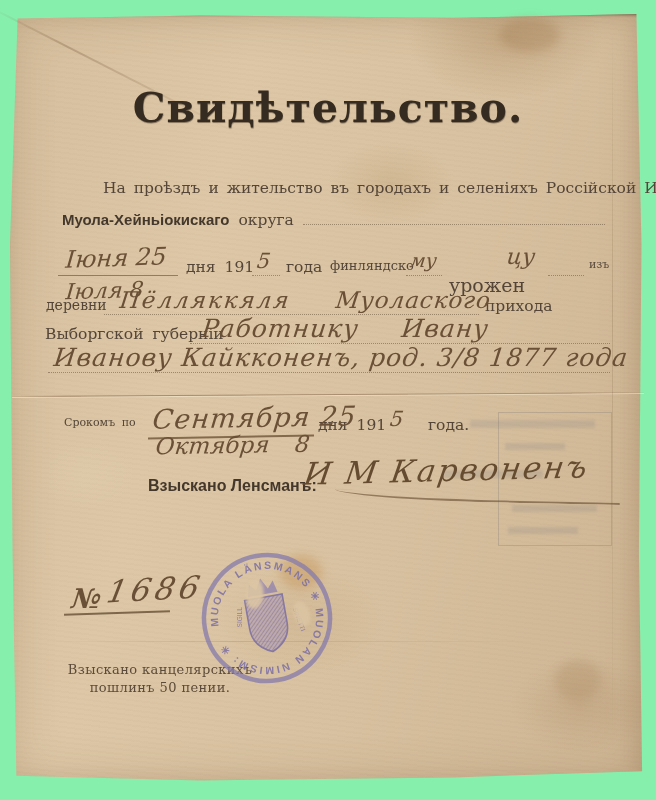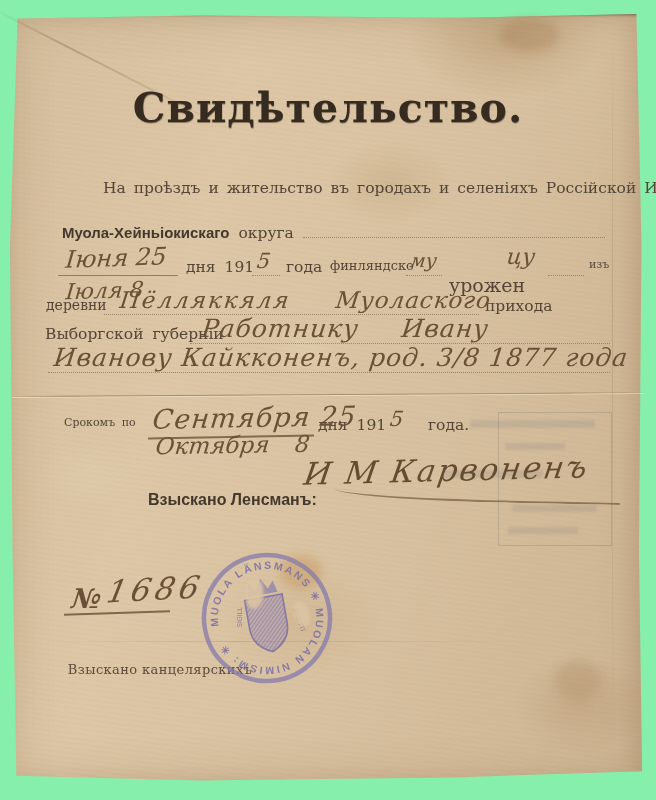--- a/index.html
+++ b/index.html
@@ -14,21 +14,21 @@
       radial-gradient(120px 80px at 46% 79%, rgba(170,130,85,.15), rgba(170,130,85,0) 70%),
       radial-gradient(100px 70px at 90% 90%, rgba(150,110,70,.18), rgba(150,110,70,0) 70%),
       radial-gradient(70px 50px at 12% 60%, rgba(230,215,185,.22), rgba(230,215,185,0) 70%),
       repeating-linear-gradient(7deg, rgba(120,90,60,.025) 0 2px, rgba(0,0,0,0) 2px 5px),
       linear-gradient(105deg,#d6bf9e 0%,#ddc7a6 30%,#d8c1a0 62%,#cdb492 100%);
     clip-path:polygon(1.2% .6%,30% .2%,70% .5%,98.8% 0%,99.6% 30%,99.2% 70%,99.7% 98.6%,70% 99.4%,30% 99.8%,1% 99.2%,.4% 70%,0% 30%);
     box-shadow:inset 0 3px 3px -2px rgba(50,35,20,.55), inset 0 0 45px rgba(120,85,50,.22), inset -8px 0 18px rgba(120,85,50,.12);
   }
   .crease{position:absolute;z-index:2;pointer-events:none;}
   .printed{position:absolute;z-index:4;color:#544538;font-family:"DejaVu Serif",serif;}
-  .bold-sans{font-family:"Liberation Sans",sans-serif;font-weight:bold;color:#44382c;margin-top:14px;}
+  .bold-sans{font-family:"Liberation Sans",sans-serif;font-weight:bold;color:#44382c;}
   .hw{position:absolute;z-index:5;display:inline-block;font-family:"DejaVu Serif",serif;font-style:italic;color:#6a5036;transform:skewX(-7deg);white-space:nowrap;}
   .rule{position:absolute;z-index:3;height:0;}
   .dotted{border-bottom:1.5px dotted rgba(95,75,55,.5);}
   .solid{border-bottom:1px solid rgba(85,65,45,.55);}
   .title{left:0;right:0;top:84px;text-align:center;font-size:41px;font-weight:bold;letter-spacing:1px;color:#362b20;text-shadow:.4px .6px .7px rgba(40,25,10,.45);}
   .ghost{position:absolute;z-index:2;filter:blur(1.6px);background:rgba(105,110,125,.16);}
   .stain{position:absolute;z-index:2;border-radius:50%;pointer-events:none;}
   .blotch{position:absolute;z-index:7;background:#dcc6a4;border-radius:50%;filter:blur(1.5px);opacity:.9;}
 </style>
 </head>
@@ -121,14 +121,15 @@
       <path d="M50,48 L88,48 L88,77 Q88,95 69,103 Q50,95 50,77 Z" fill="url(#hatch)" stroke="#7d6fa3" stroke-width="1.6"></path>
       <text x="43" y="74" font-family="Liberation Sans, sans-serif" font-size="6.5" fill="#8073a7" transform="rotate(-80 43 74)">SIGILL</text>
       <text x="96" y="64" font-family="Liberation Sans, sans-serif" font-size="6.5" fill="#8073a7" transform="rotate(80 96 64)">SINETTI</text>
     </svg>
     <div class="blotch" style="left:52px;top:28px;width:18px;height:30px;transform:rotate(15deg);"></div>
     <div class="blotch" style="left:96px;top:58px;width:16px;height:26px;transform:rotate(-10deg);"></div>
   </div>
 
   <div class="printed" style="left:50px;top:662px;width:220px;text-align:center;font-size:13px;color:#5c4b3a;letter-spacing:.4px;">
     <div>Взыскано канцелярскихъ</div>
+    <div style="margin-top:3px;">пошлинъ 50 пении.</div>
   </div>
 </div>
 
 </body></html>

